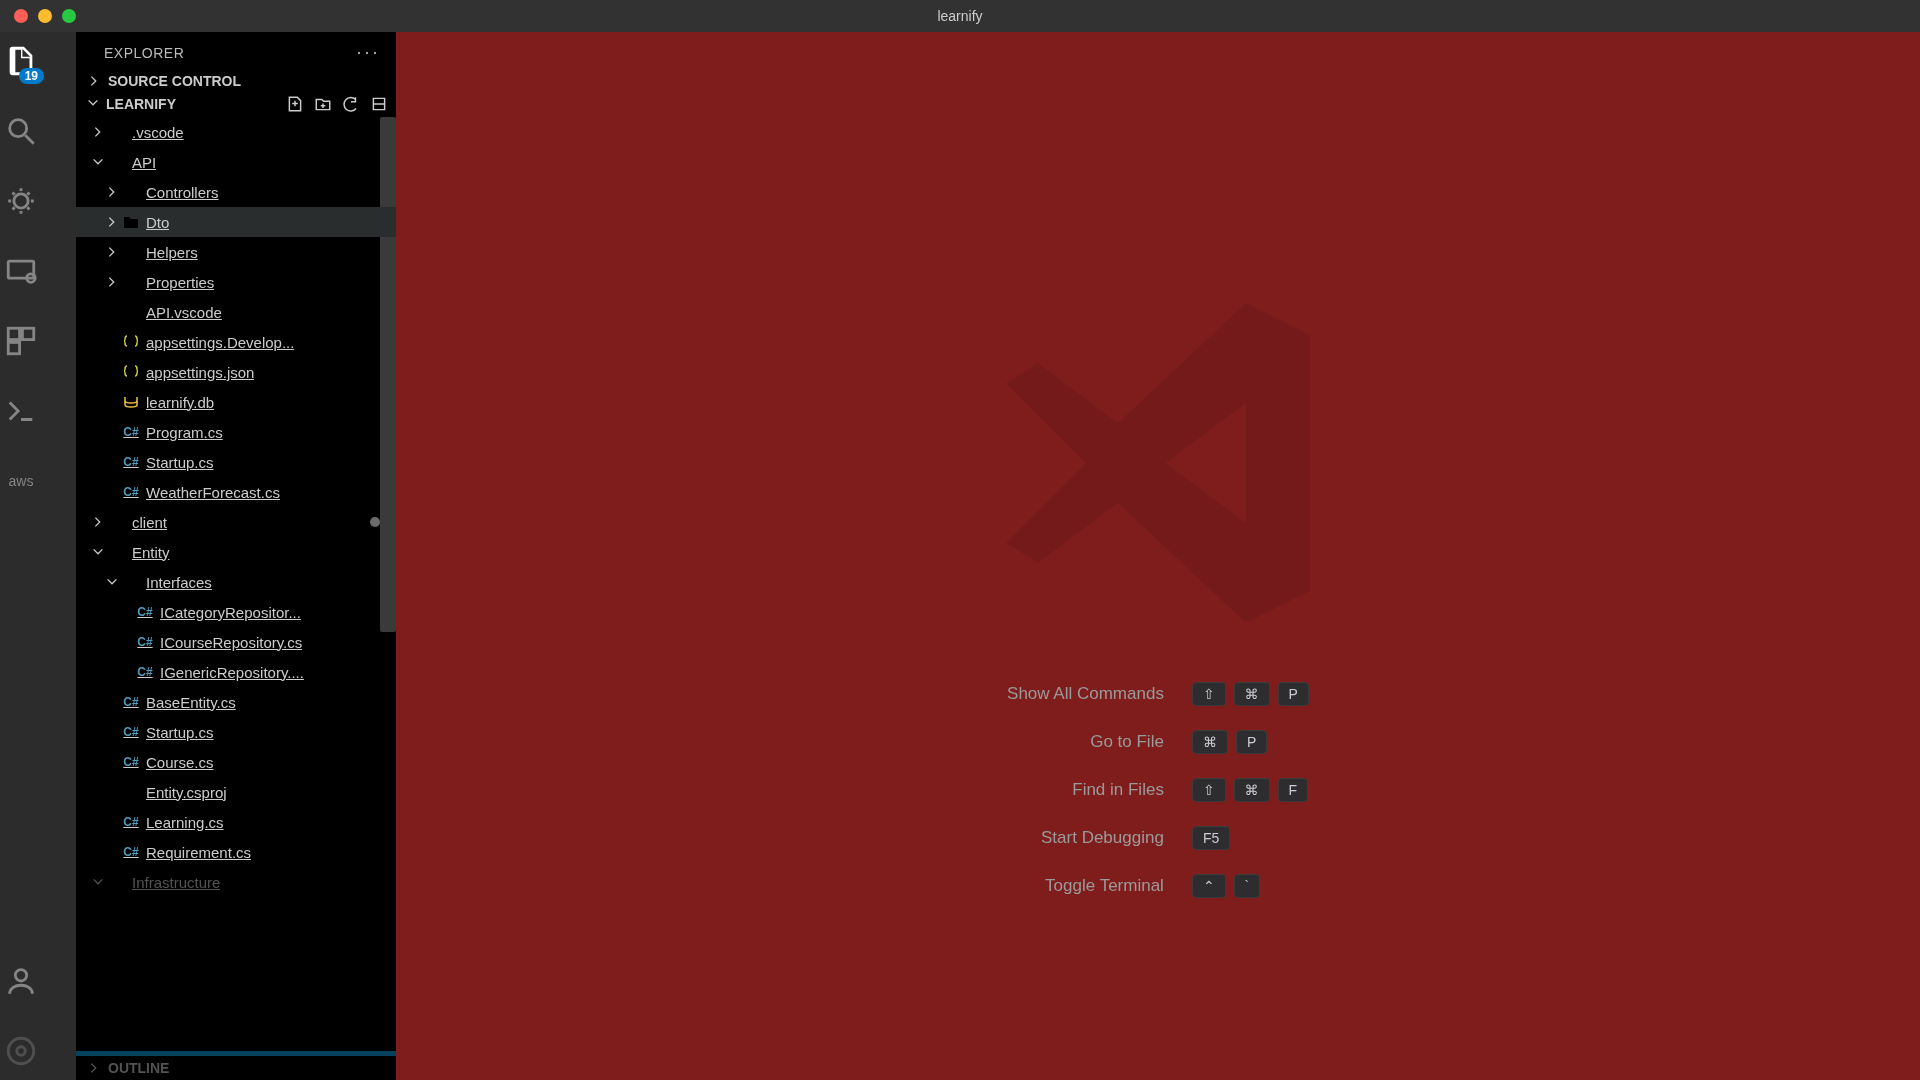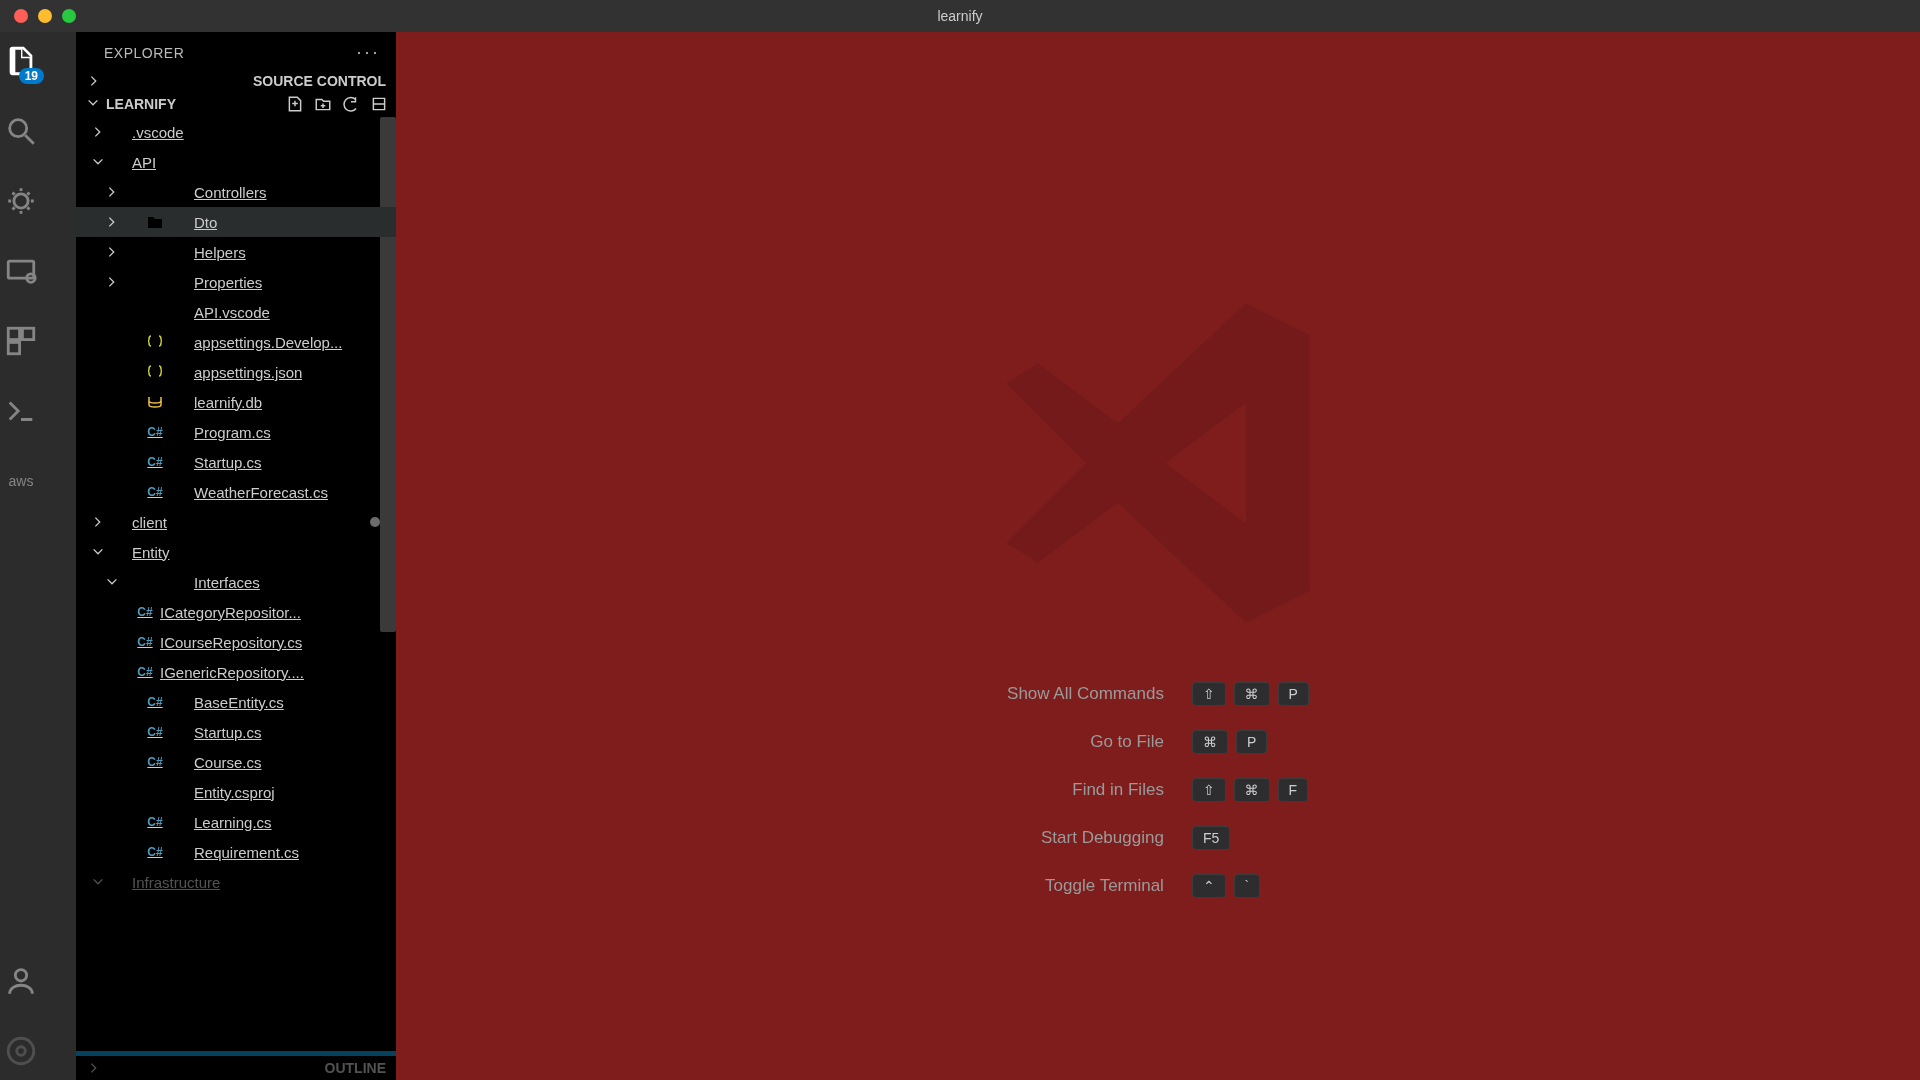--- a/index.html
+++ b/index.html
@@ -26,39 +26,39 @@
   .activity-icon svg { width: 34px; height: 34px; }
   .badge { position: absolute; bottom: -2px; right: -2px; background: #007acc; color: #fff; font-size: 12px; font-weight: 600; border-radius: 10px; padding: 1px 6px; }
   .aws-text { font-size: 14px; color: #858585; }
 
   
   .sidebar { width: 320px; background: #000000; display: flex; flex-direction: column; overflow: hidden; }
   .sidebar-header { display: flex; justify-content: space-between; align-items: center; padding: 10px 16px 6px 28px; }
   .sidebar-title { font-size: 14px; color: #bbbbbb; letter-spacing: 0.5px; }
   .sidebar-actions { color: #bbbbbb; font-size: 18px; letter-spacing: 2px; cursor: pointer; }
 
-  .section-row { display: flex; align-items: center; gap: 6px; padding: 4px 10px; font-size: 14px; font-weight: 700; color: #cccccc; cursor: pointer; justify-content: space-between; }
+  .section-row { display: flex; align-items: center; gap: 6px; padding: 4px 10px; font-size: 14px; font-weight: 700; color: #cccccc; cursor: pointer; }
   .section-row .chev { width: 16px; display: inline-flex; justify-content: center; }
 
   .project-row { display: flex; align-items: center; justify-content: space-between; padding: 2px 8px 2px 10px; font-size: 14px; font-weight: 700; color: #cccccc; cursor: pointer; }
   .project-row .left { display: flex; align-items: center; gap: 6px; }
   .project-actions { display: flex; gap: 10px; color: #cccccc; }
   .project-actions svg { width: 18px; height: 18px; cursor: pointer; }
 
   .tree { flex: 1; overflow-y: hidden; font-size: 15px; padding-top: 2px; position: relative; }
   .tree-scroll { position: absolute; right: 0; top: 2px; width: 16px; height: 55%; background: #3a3a3a; border-radius: 2px; }
   .tree-row { display: flex; align-items: center; height: 30px; padding-left: 10px; cursor: pointer; white-space: nowrap; overflow: hidden; text-overflow: ellipsis; text-decoration: underline; }
   .tree-row.hovered { background: #2a2d2e; }
   .tree-row .chev { width: 16px; display: inline-flex; justify-content: center; color: #cccccc; }
   .tree-row .icon { width: 22px; display: inline-flex; justify-content: center; margin-right: 4px; }
   .tree-row .label { color: #cccccc; overflow: hidden; text-overflow: ellipsis; }
   .dot-indicator { width: 10px; height: 10px; border-radius: 50%; background: #6c6c6c; margin-left: auto; margin-right: 16px; }
 
   .depth-0 { padding-left: 14px; }
-  .depth-1 { padding-left: 28px; gap: 24px; }
+  .depth-1 { padding-left: 28px; }
   .depth-2 { padding-left: 42px; }
   .ic-cs { color: #519aba; font-weight: 700; font-size: 12px; }
 
   
   .editor { flex: 1; background: #7f1d1d; position: relative; display: flex; align-items: center; justify-content: center; }
   .vscode-watermark { position: absolute; top: 22%; left: 50%; transform: translateX(-50%); opacity: 0.08; }
   .vscode-watermark svg { width: 400px; height: 400px; fill: #000; }
 
   .commands { position: absolute; top: 62%; left: 50%; transform: translateX(-50%); display: grid; grid-template-columns: auto auto; row-gap: 24px; column-gap: 28px; align-items: center; }
   .cmd-label { font-size: 17px; color: #9a9a9a; text-align: right; }

